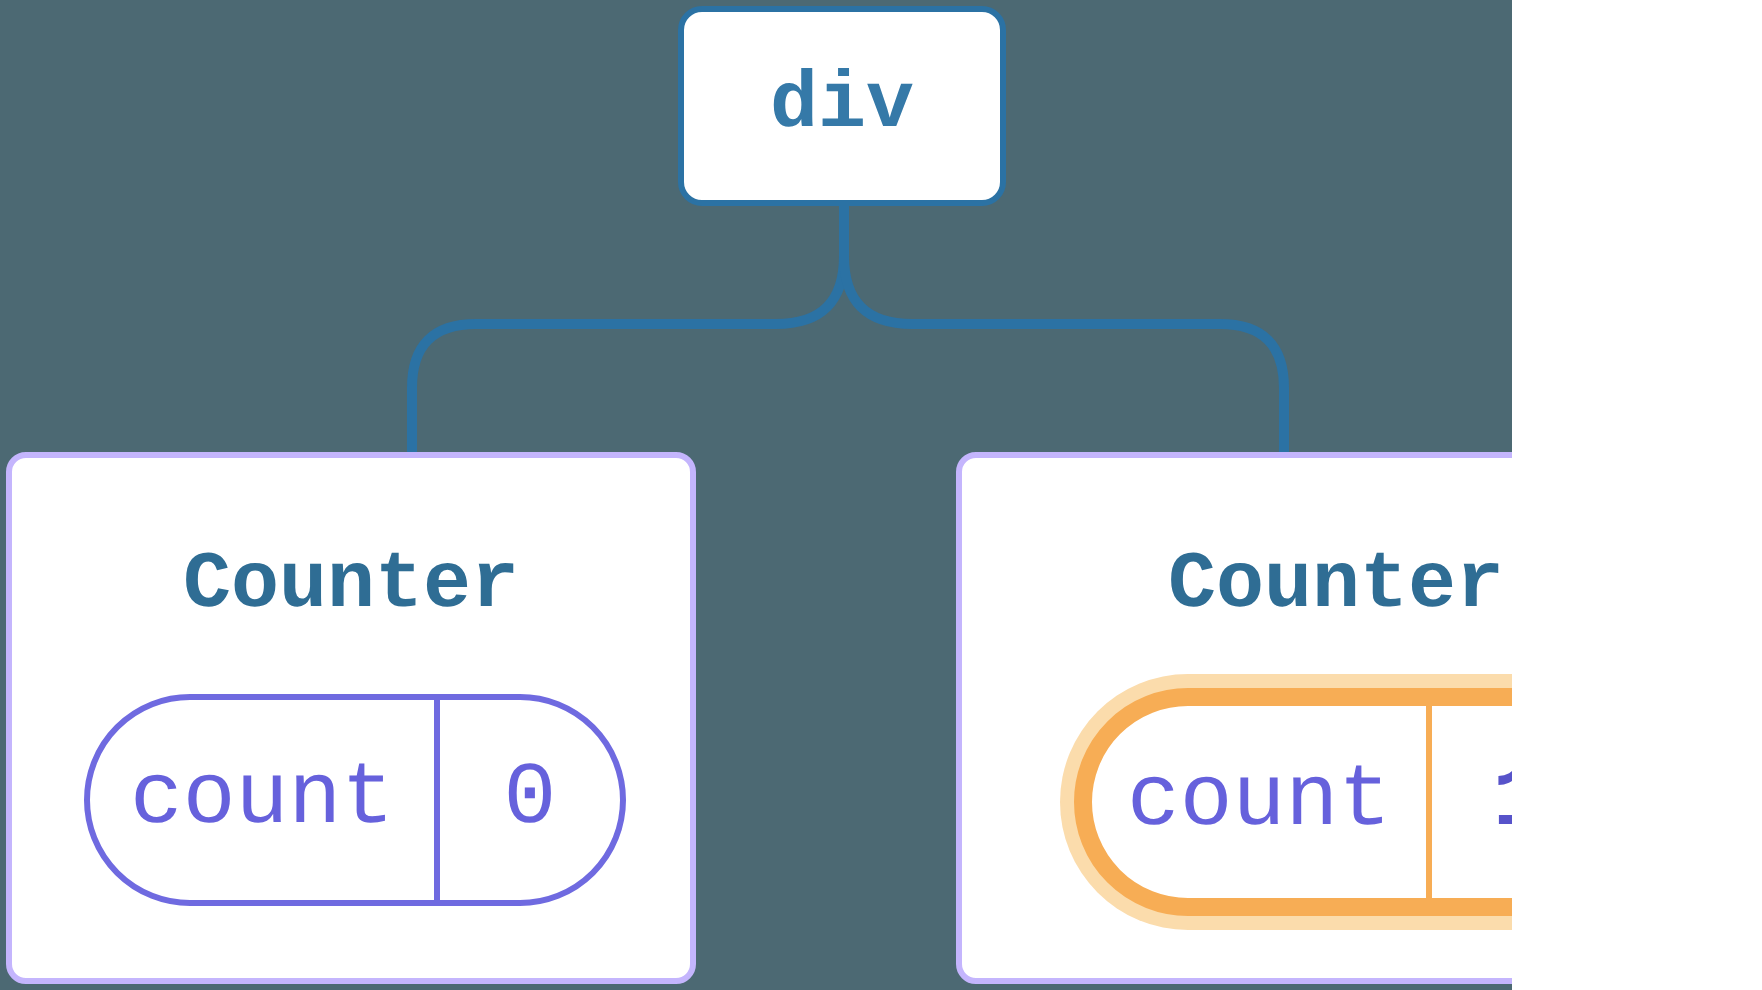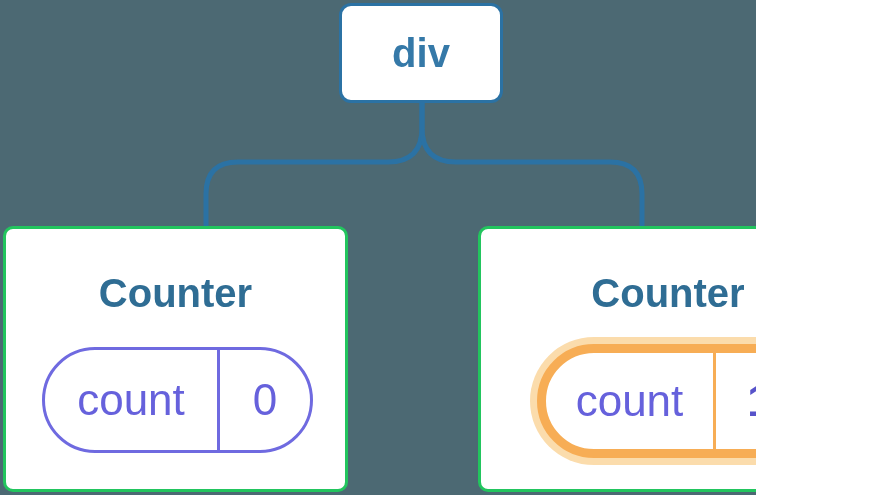--- a/index.html
+++ b/index.html
@@ -4,20 +4,21 @@
 <style>
   html,body { margin:0; padding:0; }
   body { font-family: "Liberation Sans", sans-serif; }
 
   .canvas {
     position: relative;
     width: 756px;
     height: 495px;
     background: #4c6973;
     overflow: hidden;
+    font-family: Liberation Mono, monospace;
   }
 
   .connector-svg {
     position: absolute;
     inset: 0;
     width: 881px;
     height: 495px;
   }
 
   .root-node {
@@ -36,21 +37,21 @@
     font-size: 40px;
     font-weight: 600;
     color: #3579a8;
   }
 
   .card {
     position: absolute;
     top: 226px;
     height: 266px;
     background: #ffffff;
-    border: 3px solid #22c55e;
+    border: 3px solid #c4b5fd;
     border-radius: 10px;
     box-sizing: border-box;
   }
   .card-left  { left: 3px;   width: 345px; }
   .card-right { left: 478px; width: 380px; }
 
   .card-title {
     margin-top: 42px;
     text-align: center;
     font-size: 40px;

